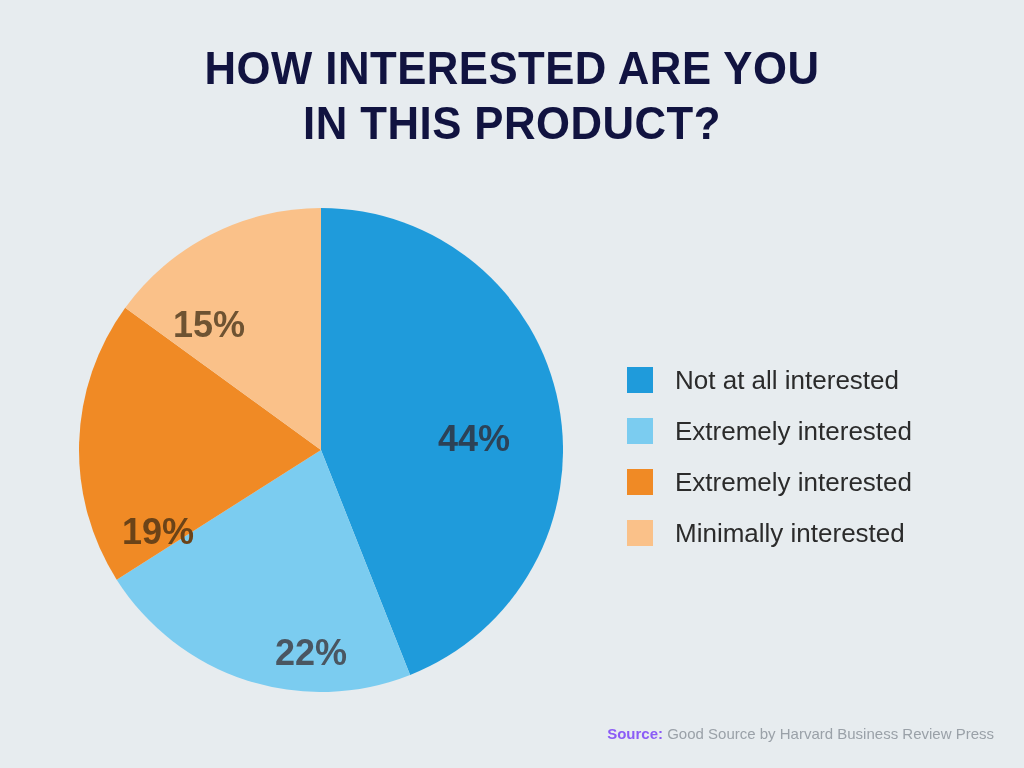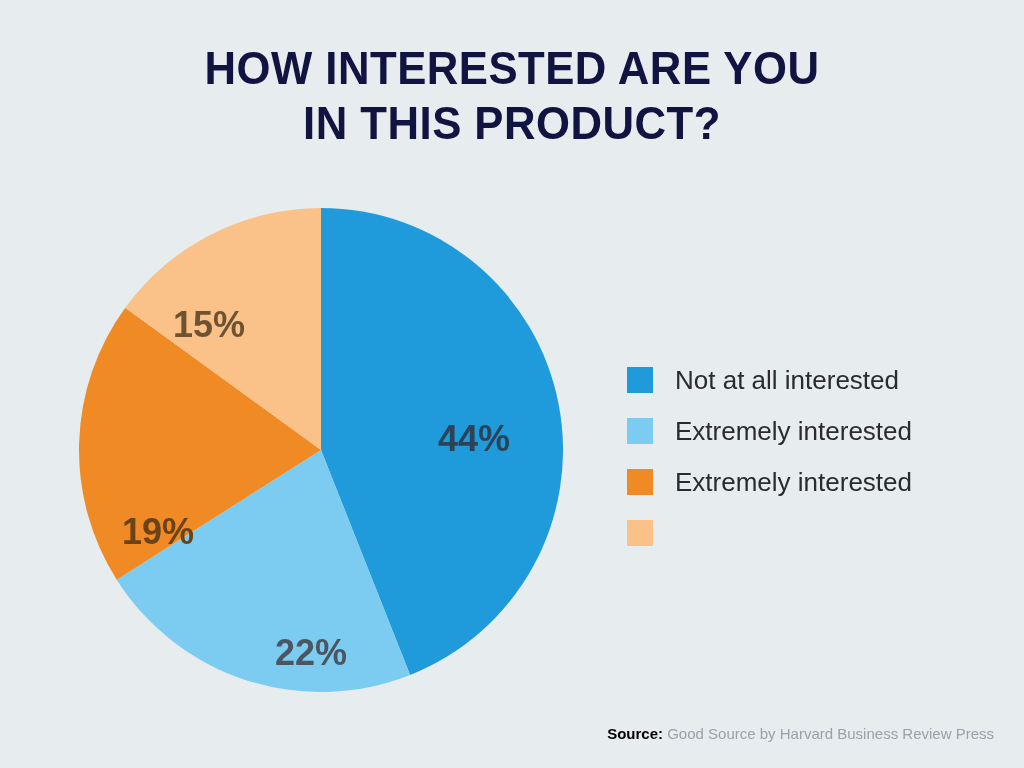--- a/index.html
+++ b/index.html
@@ -79,21 +79,21 @@
   
   .source {
     position: absolute;
     right: 30px;
     bottom: 26px;
     font-size: 15px;
     color: #9aa1a8;
     white-space: nowrap;
   }
   .source b {
-    color: #000000;
+    color: #8b5cf6;
     font-weight: bold;
   }
 </style>
 </head>
 <body style="background: rgb(231, 236, 239);">
 
 <div class="chart-title" style="color: rgb(17, 19, 64);">HOW INTERESTED ARE YOU
 IN THIS PRODUCT?</div>
 
 <div class="pie-wrap">
@@ -121,19 +121,20 @@
   <div class="legend-row">
     <span class="legend-swatch" style="background: rgb(123, 204, 240);"></span>
     <span class="legend-label">Extremely interested</span>
   </div>
   <div class="legend-row">
     <span class="legend-swatch" style="background: rgb(240, 138, 37);"></span>
     <span class="legend-label">Extremely interested</span>
   </div>
   <div class="legend-row">
     <span class="legend-swatch" style="background: rgb(250, 193, 137);"></span>
+    <span class="legend-label">Minimally interested</span>
   </div>
 </div>
 
 <div class="source">
   <b>Source:</b>
   <span>Good Source by Harvard Business Review Press</span>
 </div>
 
 </body></html>

